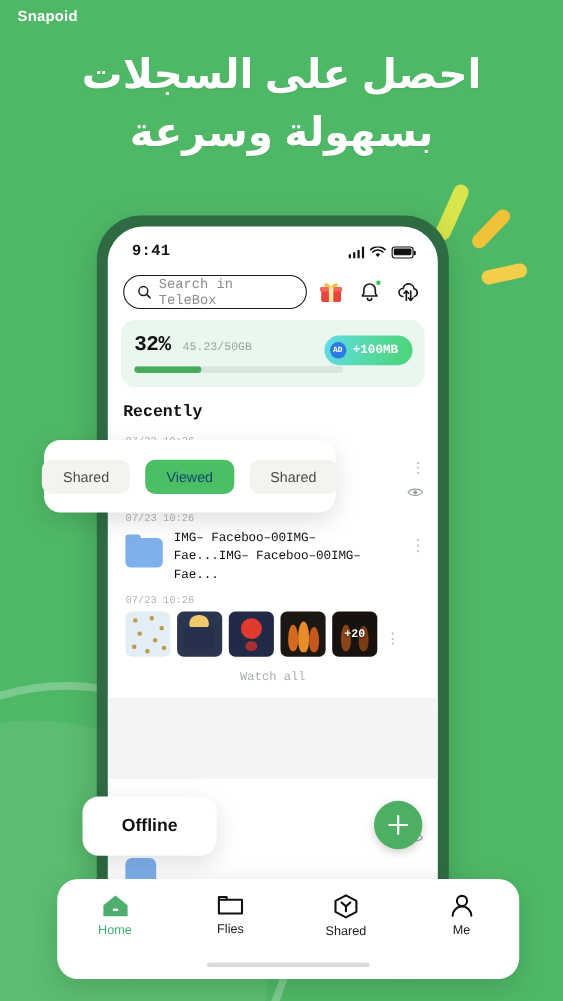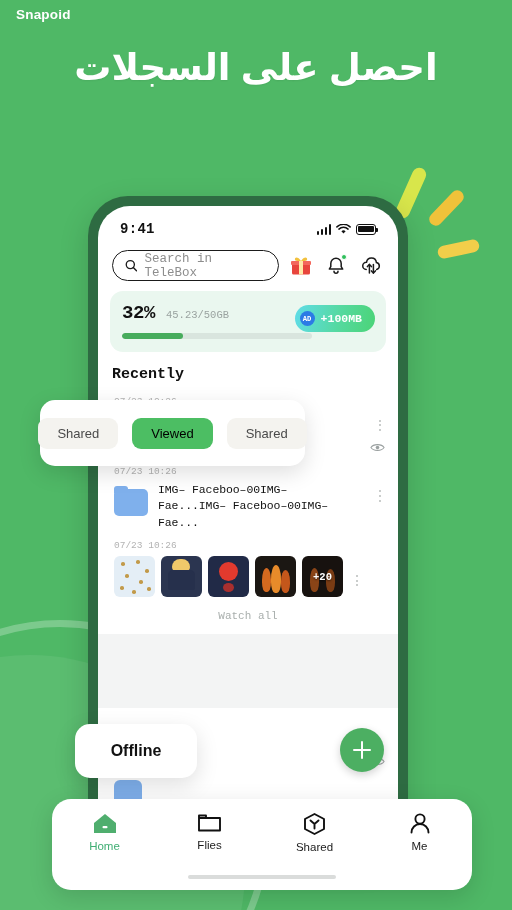--- a/index.html
+++ b/index.html
@@ -195,21 +195,21 @@
     position:absolute; left:40px; top:400px; width:265px; height:66px;
     background:#fff; border-radius:15px;
     box-shadow:0 7px 22px rgba(0,0,0,.13);
     display:flex; align-items:center; justify-content:center; gap:14px;
   }
   .tabpill{
     height:31px; padding:0 19px; border-radius:9px; background:#F4F3EF;
     display:flex; align-items:center; justify-content:center;
     font-size:13px; color:#4a4a4a;
   }
-  .tabpill.active{ background:#4CBE63; color:#000000; }
+  .tabpill.active{ background:#4CBE63; color:#0c4a6e; }
 
   .offline{
     position:absolute; left:75px; top:724px; width:122px; height:54px;
     background:#fff; border-radius:15px;
     box-shadow:0 7px 22px rgba(0,0,0,.13);
     display:flex; align-items:center; justify-content:center;
     font-size:16px; font-weight:bold; color:#111;
   }
 
   .navbar{
@@ -230,20 +230,21 @@
 <div class="bg-arc2"></div>
 <div class="bg-arc"></div>
 <div class="spark s1"></div>
 <div class="spark s2"></div>
 <div class="spark s3"></div>
 
 <div class="brand">Snapoid</div>
 
 <div class="headline">
   <div>احصل على السجلات</div>
+  <div>بسهولة وسرعة</div>
 </div>
 
 <div class="phone">
   <div class="screen">
 
     <div class="statusbar">
       <div class="clock">9:41</div>
       <div class="sb-icons">
         <span class="bars">
             <i></i>

